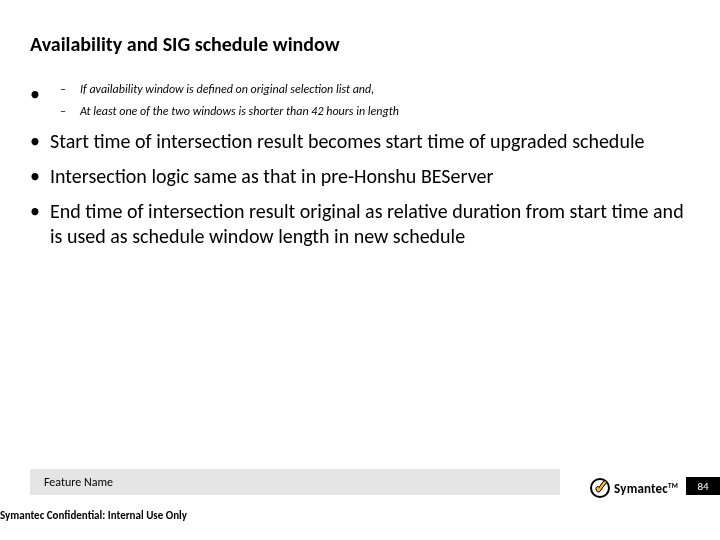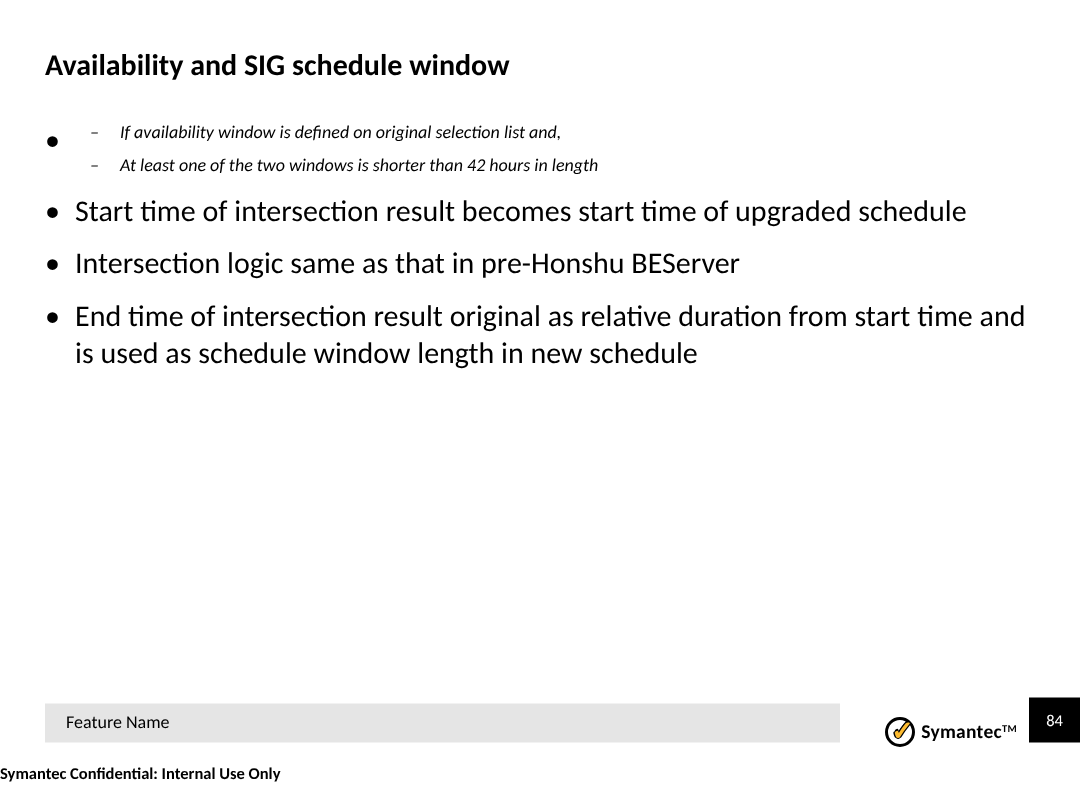--- a/index.html
+++ b/index.html
@@ -7,21 +7,21 @@
   .slide { position: relative; width: 720px; height: 540px; }
   .title { position: absolute; top: 32px; left: 30px; right: 30px; font-size: 20px; font-weight: 700; }
   .content { position: absolute; top: 72px; left: 30px; right: 30px; }
   ul.l1 { list-style: none; }
   ul.l1 > li { position: relative; padding-left: 20px; font-size: 20px; line-height: 1.25; margin-top: 10px; }
   ul.l1 > li::before { content: "•"; position: absolute; left: 0; top: 0; font-size: 20px; }
   ul.l2 { list-style: none; margin-top: 6px; }
   ul.l2 > li { position: relative; padding-left: 20px; margin-left: 10px; font-size: 12px; line-height: 1.3; margin-top: 6px; font-style: italic; }
   ul.l2 > li::before { content: "–"; position: absolute; left: 0; top: 0; }
   .footer-bar { position: absolute; left: 30px; bottom: 45px; width: 530px; height: 26px; background: #e5e5e5; display: flex; align-items: center; padding-left: 14px; font-size: 12px; color: #000; }
-  .page-badge { position: absolute; right: 0; bottom: 45px; width: 34px; height: 30px; background: #000; color: #fff; font-size: 11px; display: flex; align-items: center; justify-content: center; }
+  .page-badge { position: absolute; right: 0; bottom: 45px; width: 34px; height: 18px; background: #000; color: #fff; font-size: 11px; display: flex; align-items: center; justify-content: center; }
   .logo { position: absolute; right: 42px; bottom: 42px; display: flex; align-items: center; gap: 4px; }
   .logo-mark { width: 20px; height: 20px; border: 2px solid #000; border-radius: 50%; position: relative; }
   .logo-mark::after { content: "✓"; position: absolute; top: -4px; left: 2px; font-size: 18px; font-weight: bold; color: #fdbb30; text-shadow: 1px 0 #000, -1px 0 #000, 0 1px #000, 0 -1px #000; }
   .logo-text { font-size: 13px; font-weight: 600; letter-spacing: 0.2px; }
   .tm { font-size: 7px; vertical-align: top; }
   .confidential { position: absolute; bottom: 18px; left: 0; right: 0; font-size: 11px; font-weight: 700; }
 </style>
 </head>
 <body>
 

